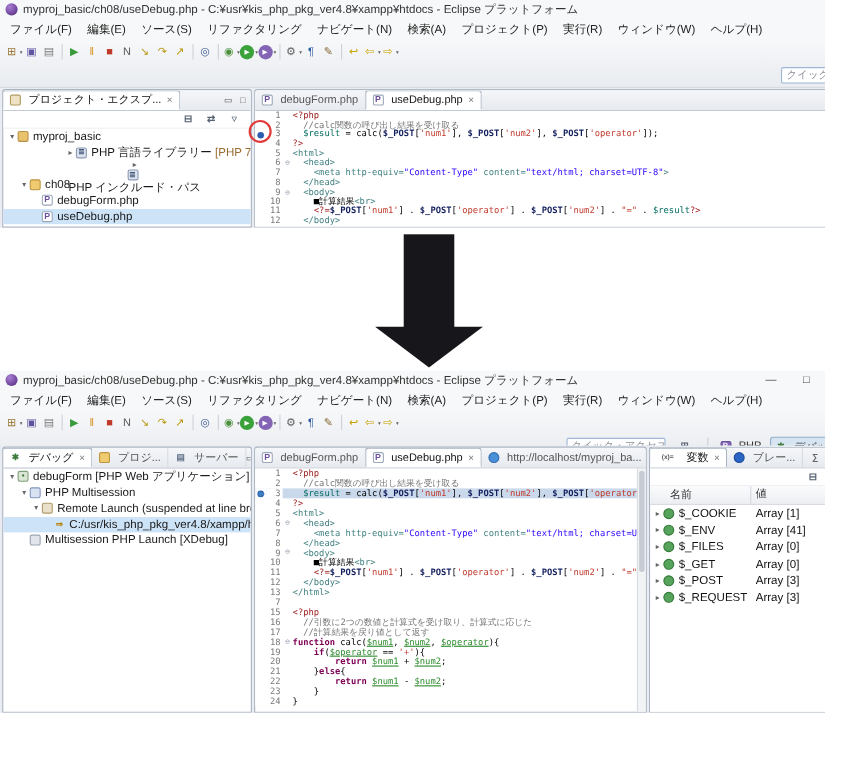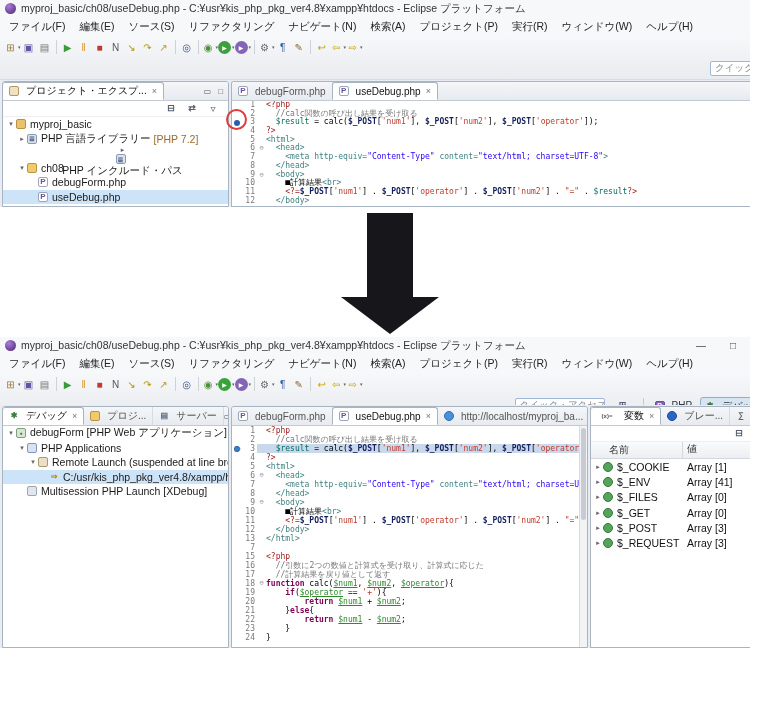--- a/index.html
+++ b/index.html
@@ -208,21 +208,21 @@
             <span class="vtb-btn">
               <span class="ic" style="color: rgb(85, 96, 112); font-size: 6px;">▽</span>
             </span>
           </div>
         <div class="tree" id="tw-exp-tree">
             <div class="trow" style="padding-left: 3px;">
               <span class="tarrow">▾</span>
               <span class="ic" style="background: rgb(233, 195, 107); border: 1px solid rgb(184, 144, 74);"></span>
               <span class="tlabel">myproj_basic</span>
             </div>
-            <div class="trow" style="padding-left: 14px;">
+            <div class="trow" style="padding-left: 14px; margin-left: 42px;">
               <span class="tarrow">▸</span>
               <span class="ic" style="color: rgb(68, 89, 122); background: rgb(220, 227, 238); border: 1px solid rgb(138, 154, 181); font-size: 7px;">≣</span>
               <span class="tlabel">PHP 言語ライブラリー</span>
               <span class="tsuffix">[PHP 7.2]</span>
             </div>
             <div class="trow" style="padding-left: 14px; flex-direction: column;">
               <span class="tarrow">▸</span>
               <span class="ic" style="color: rgb(68, 89, 122); background: rgb(220, 227, 238); border: 1px solid rgb(138, 154, 181); font-size: 7px;">≣</span>
               <span class="tlabel">PHP インクルード・パス</span>
             </div>
@@ -479,21 +479,21 @@
           </div>
         <div class="tree" id="bw-dbg-tree">
             <div class="trow" style="padding-left: 3px;">
               <span class="tarrow">▾</span>
               <span class="ic" style="color: rgb(58, 122, 58); background: rgb(217, 230, 212); border: 1px solid rgb(127, 160, 124); font-size: 5px;">●</span>
               <span class="tlabel">debugForm [PHP Web アプリケーション]</span>
             </div>
             <div class="trow" style="padding-left: 14px;">
               <span class="tarrow">▾</span>
               <span class="ic" style="background: rgb(217, 226, 242); border: 1px solid rgb(132, 151, 189);"></span>
-              <span class="tlabel">PHP Applications</span>
+              <span class="tlabel">PHP Multisession</span>
             </div>
             <div class="trow" style="padding-left: 25px;">
               <span class="tarrow">▾</span>
               <span class="ic" style="background: rgb(234, 223, 200); border: 1px solid rgb(173, 154, 106);"></span>
               <span class="tlabel">Remote Launch (suspended at line brea</span>
             </div>
             <div class="trow selected" style="padding-left: 36px;">
               <span class="tarrow"></span>
               <span class="ic" style="color: rgb(184, 134, 11); font-size: 8px;">⇒</span>
               <span class="tlabel">C:/usr/kis_php_pkg_ver4.8/xampp/h</span>

